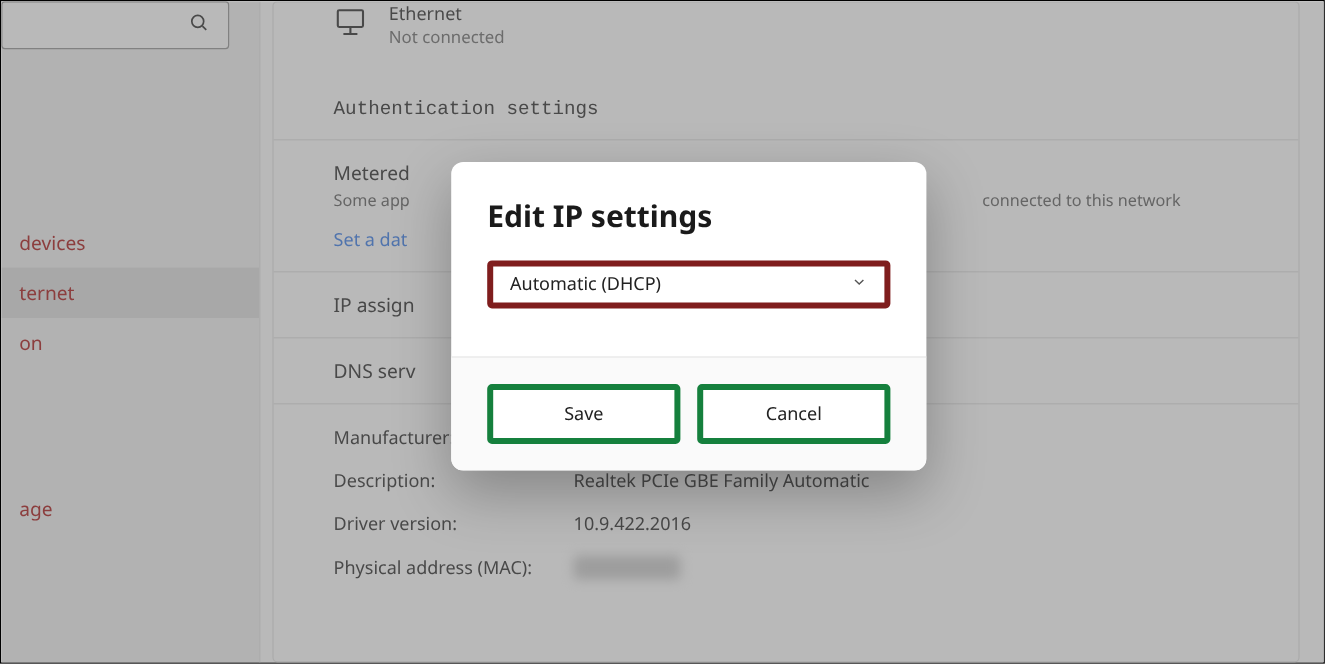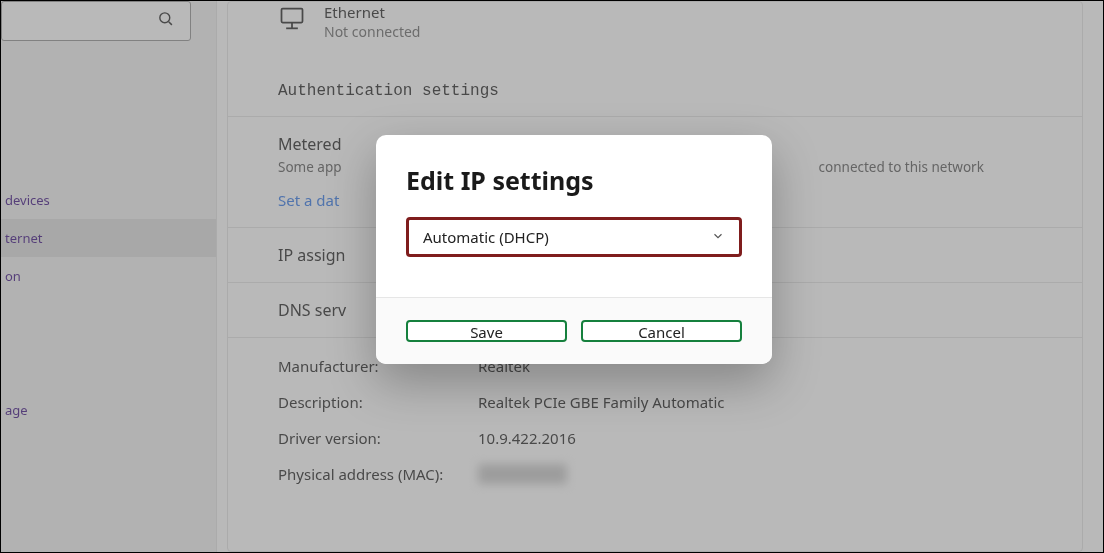--- a/index.html
+++ b/index.html
@@ -36,23 +36,23 @@
       position: absolute;
       right: 16px;
       top: 50%;
       transform: translateY(-50%);
       color: #333;
     }
     .sidebar-list {
       margin-top: 140px;
     }
     .sidebar-item {
-      padding: 10px 4px;
-      font-size: 13px;
-      color: #4c1d95;
+      padding: 10px 15px;
+      font-size: 16px;
+      color: #b91c1c;
     }
     .sidebar-item.selected {
       background: #e0e0e0;
     }
     .content {
       flex: 1;
       background: #fff;
       border-left: 1px solid #e5e5e5;
       padding: 0;
       position: relative;
@@ -117,43 +117,43 @@
     }
     .dialog-title {
       font-size: 25px;
       font-weight: 700;
       color: #1a1a1a;
       margin-bottom: 20px;
     }
     .dropdown {
       width: 100%;
       height: 40px;
-      border: 3px solid #7f1d1d;
+      border: 5px solid #7f1d1d;
       border-radius: 4px;
       padding: 0 14px;
       display: flex;
       align-items: center;
       justify-content: space-between;
       font-size: 15px;
       color: #222;
       background: #fff;
     }
     .dropdown .chev { color: #555; }
     .dialog-footer {
       border-top: 1px solid #e6e6e6;
       background: #fafafa;
       padding: 22px 30px;
       display: flex;
       gap: 14px;
       justify-content: center;
     }
     .dlg-btn {
       flex: 1;
-      height: 22px;
-      border: 2px solid #15803d;
+      height: 50px;
+      border: 5px solid #15803d;
       border-radius: 4px;
       background: #fff;
       font-size: 15px;
       color: #222;
       cursor: pointer;
       font-family: inherit;
     }
   </style>
 </head>
 <body>

